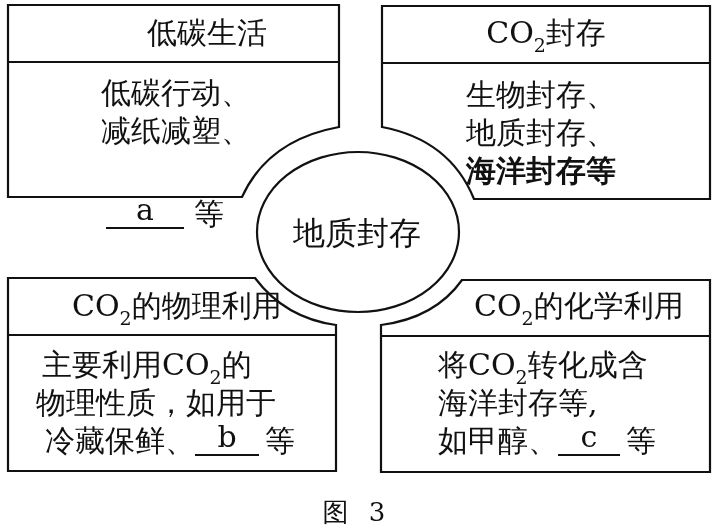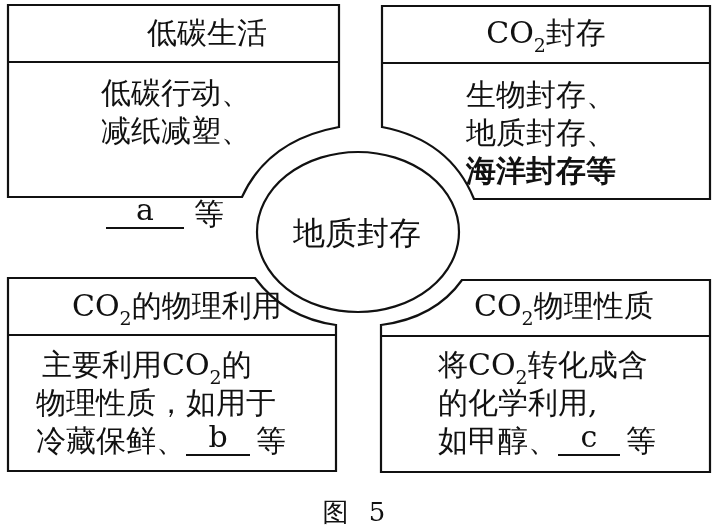--- a/index.html
+++ b/index.html
@@ -51,28 +51,28 @@
 
 <div class="center">地质封存</div>
 
 <div class="txt" style="left:24px; top:287px;margin-left:48px;">
   <span>CO</span><span class="sub">2</span><span>的物理利用</span>
 </div>
 <div class="txt" style="left:42px; top:346px;">
   <span>主要利用CO</span><span class="sub">2</span><span>的</span>
 </div>
 <div class="txt" style="left:36px; top:384px;">物理性质，如用于</div>
-<div class="txt" style="left:36px; top:422px;">
+<div class="txt" style="left:45px; top:422px;">
   <span>冷藏保鲜、</span><span class="blank" style="width:64px;">b</span><span style="margin-left:6px;">等</span>
 </div>
 
 <div class="txt" style="left:474px; top:287px;">
-  <span>CO</span><span class="sub">2</span><span>物理性质</span>
+  <span>CO</span><span class="sub">2</span><span>的化学利用</span>
 </div>
 <div class="txt" style="left:438px; top:346px;">
   <span>将CO</span><span class="sub">2</span><span>转化成含</span>
 </div>
-<div class="txt" style="left:438px; top:384px;">的化学利用,</div>
+<div class="txt" style="left:438px; top:384px;">海洋封存等,</div>
 <div class="txt" style="left:438px; top:422px;">
   <span>如甲醇、</span><span class="blank" style="width:62px;">c</span><span style="margin-left:6px;">等</span>
 </div>
 
-<div class="caption">图 5</div>
+<div class="caption">图 3</div>
 
 </body></html>

